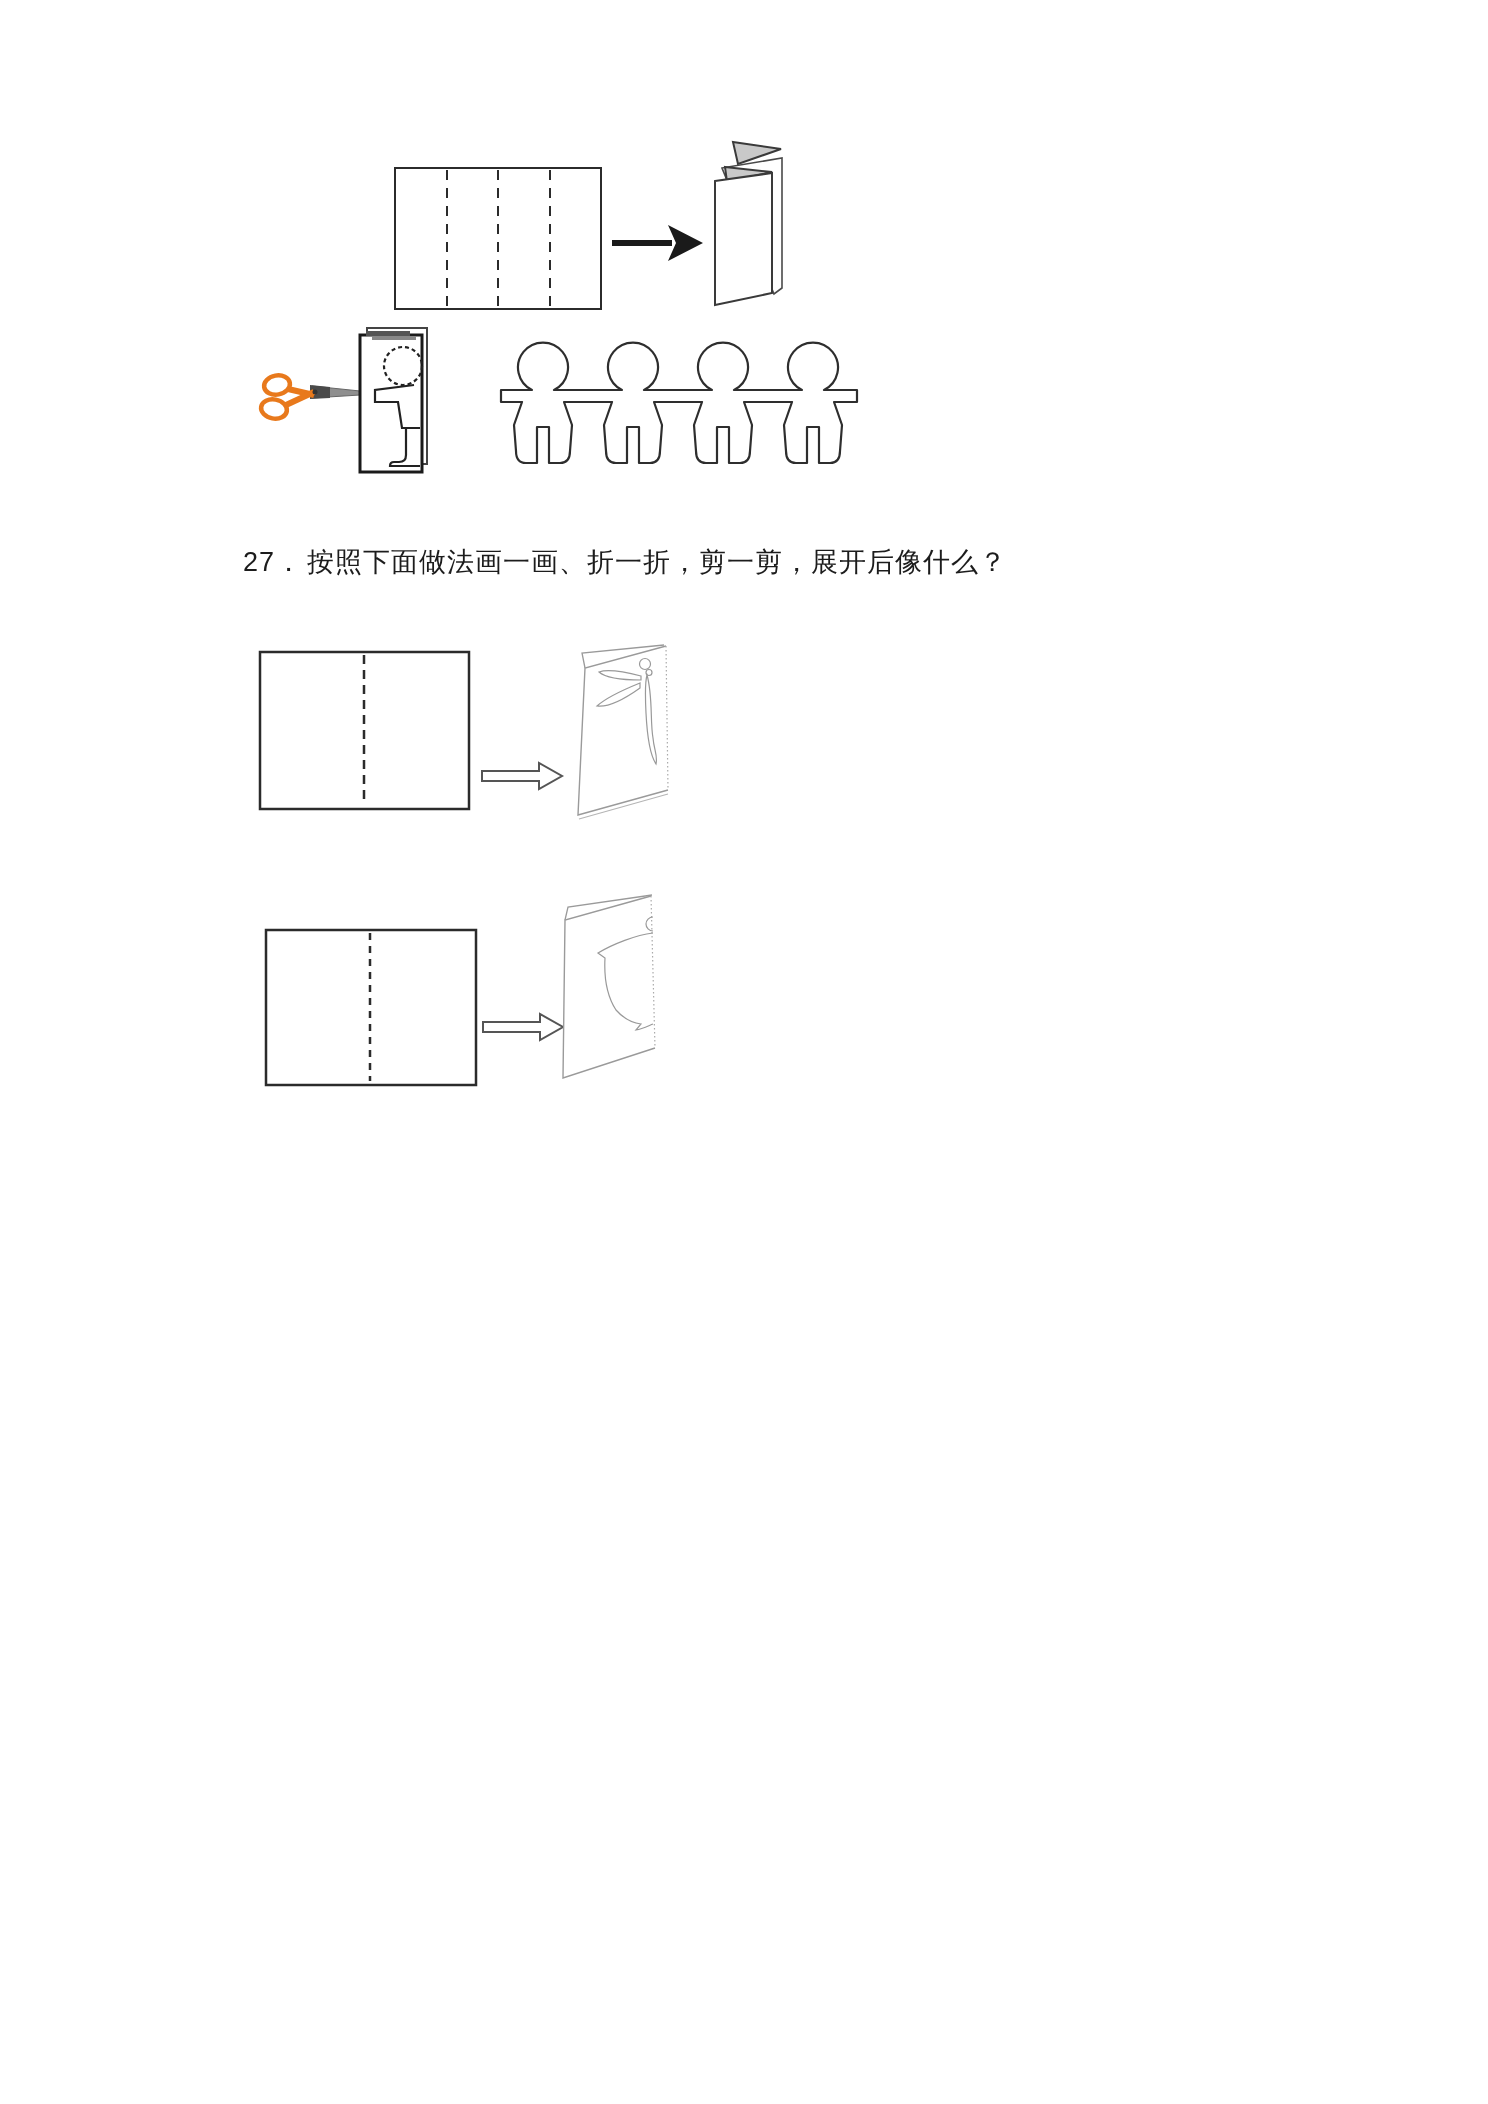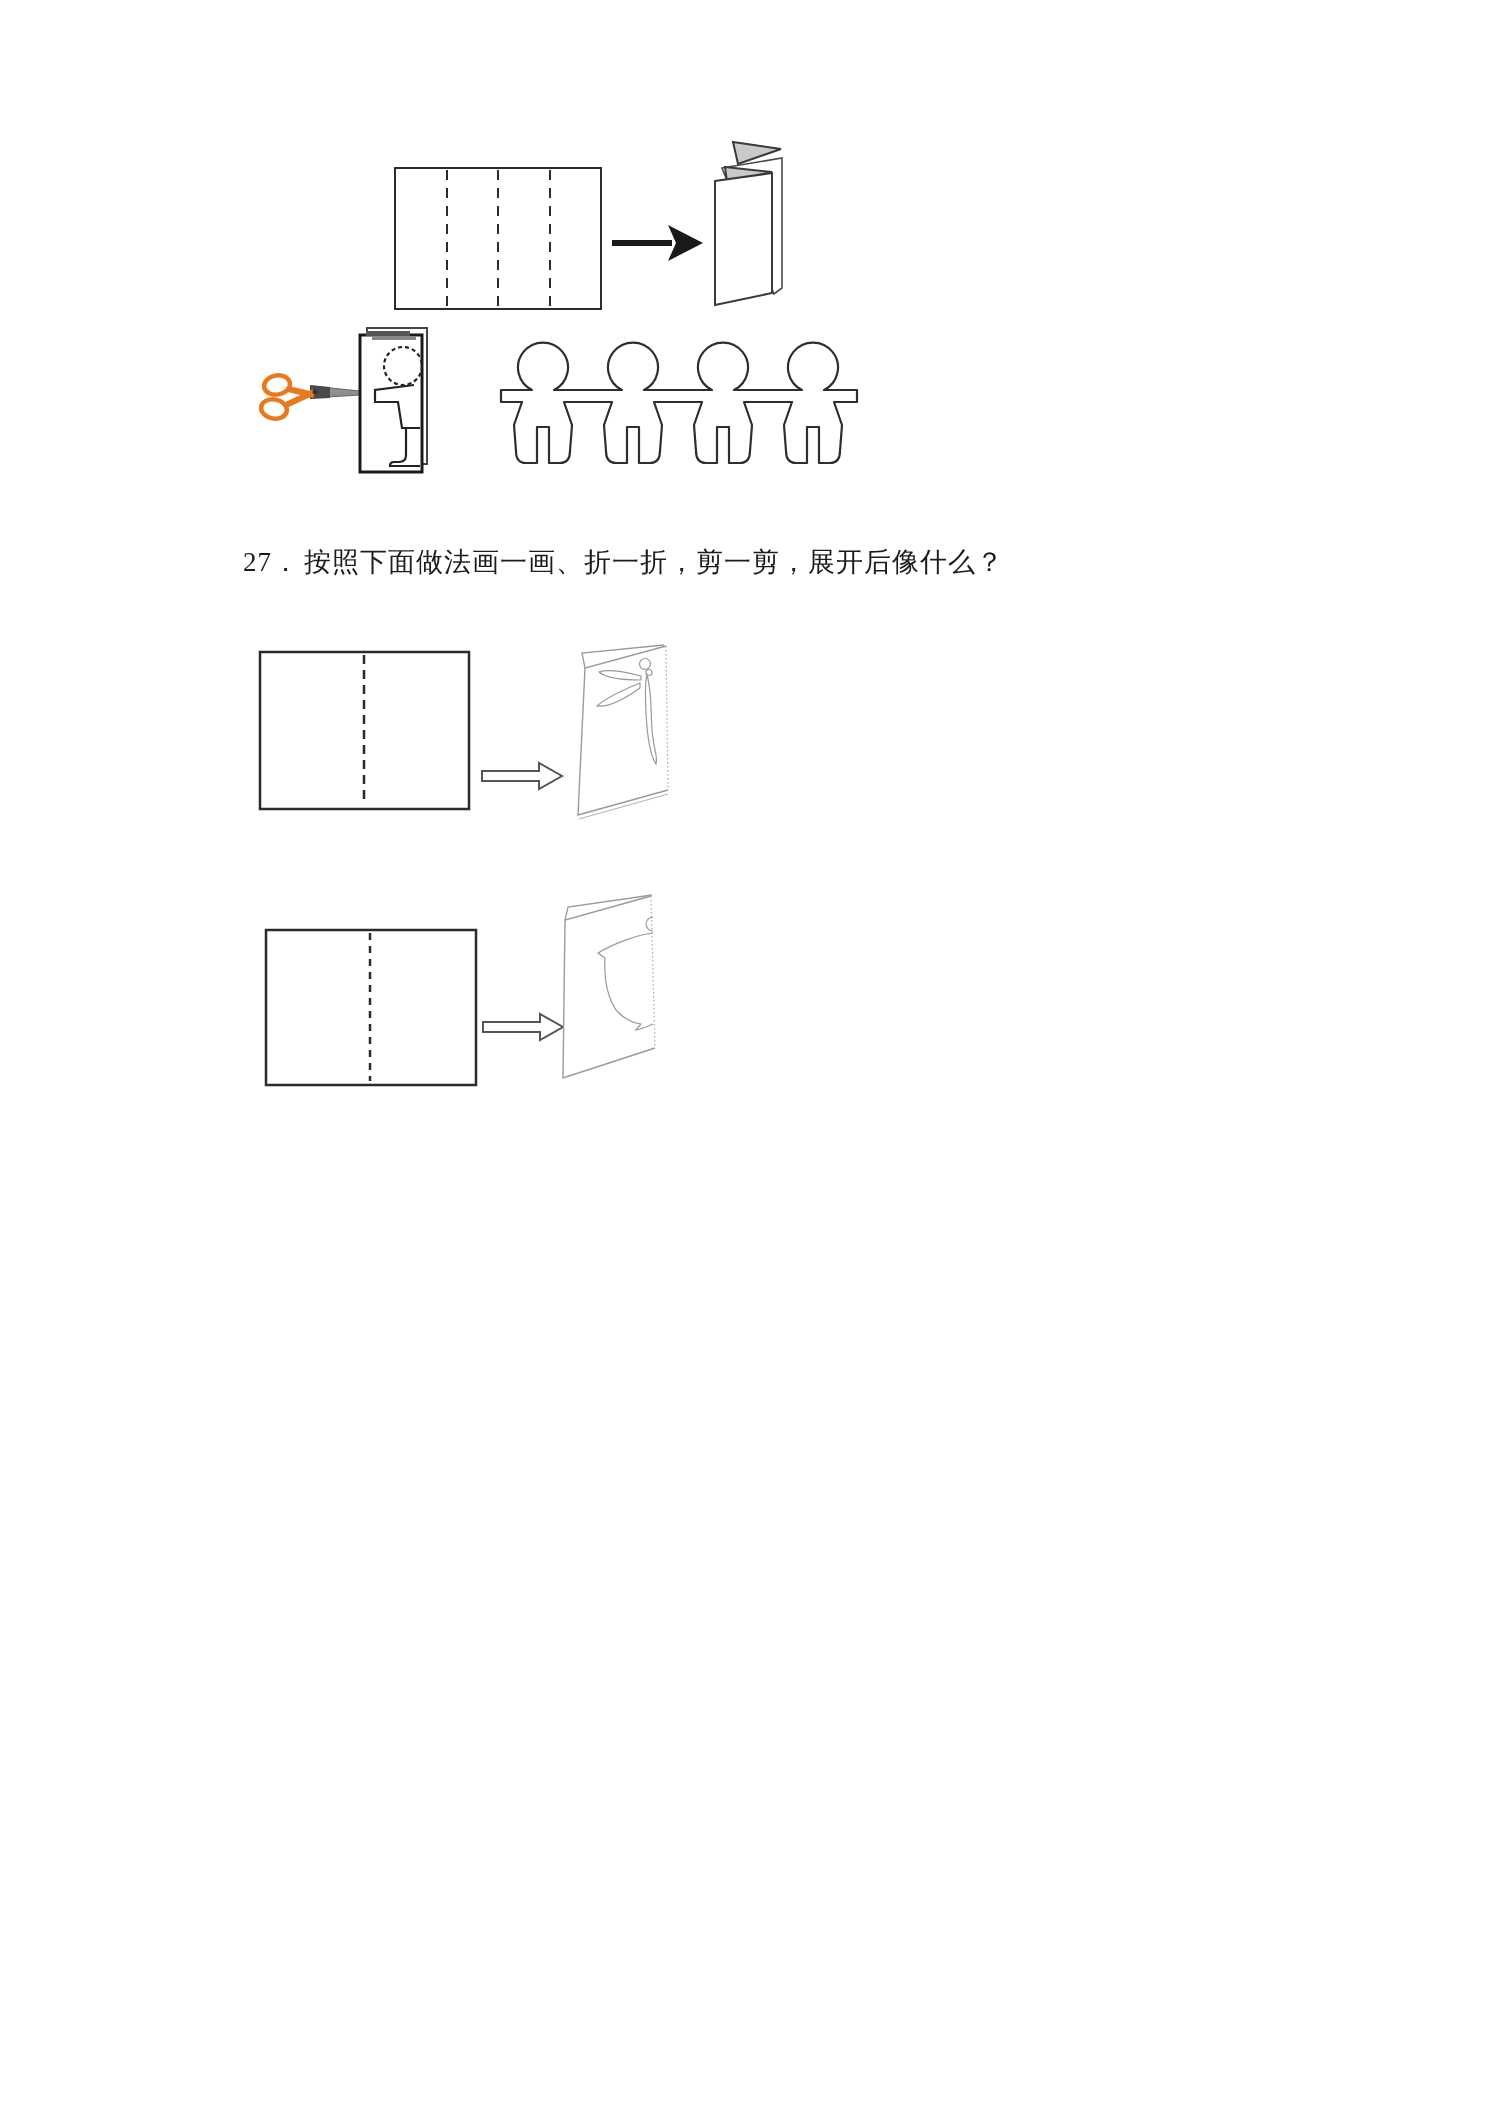--- a/index.html
+++ b/index.html
@@ -1,20 +1,20 @@
 <!DOCTYPE html>
 <html><head>
 <meta charset="utf-8">
 <style>
   html,body{margin:0;padding:0;background:#ffffff;}
   .page{
     position:relative;
     width:1488px;height:1564px;
     background:#ffffff;
-    font-family:Liberation Serif, serif;
+    font-family:Liberation Sans, sans-serif;
     overflow:hidden;
   }
   .fig{position:absolute;}
   .question{
     position:absolute;
     left:243px;top:544px;
     font-size:27px;
     color:#1c1c1c;
     letter-spacing:1px;
     white-space:nowrap;

